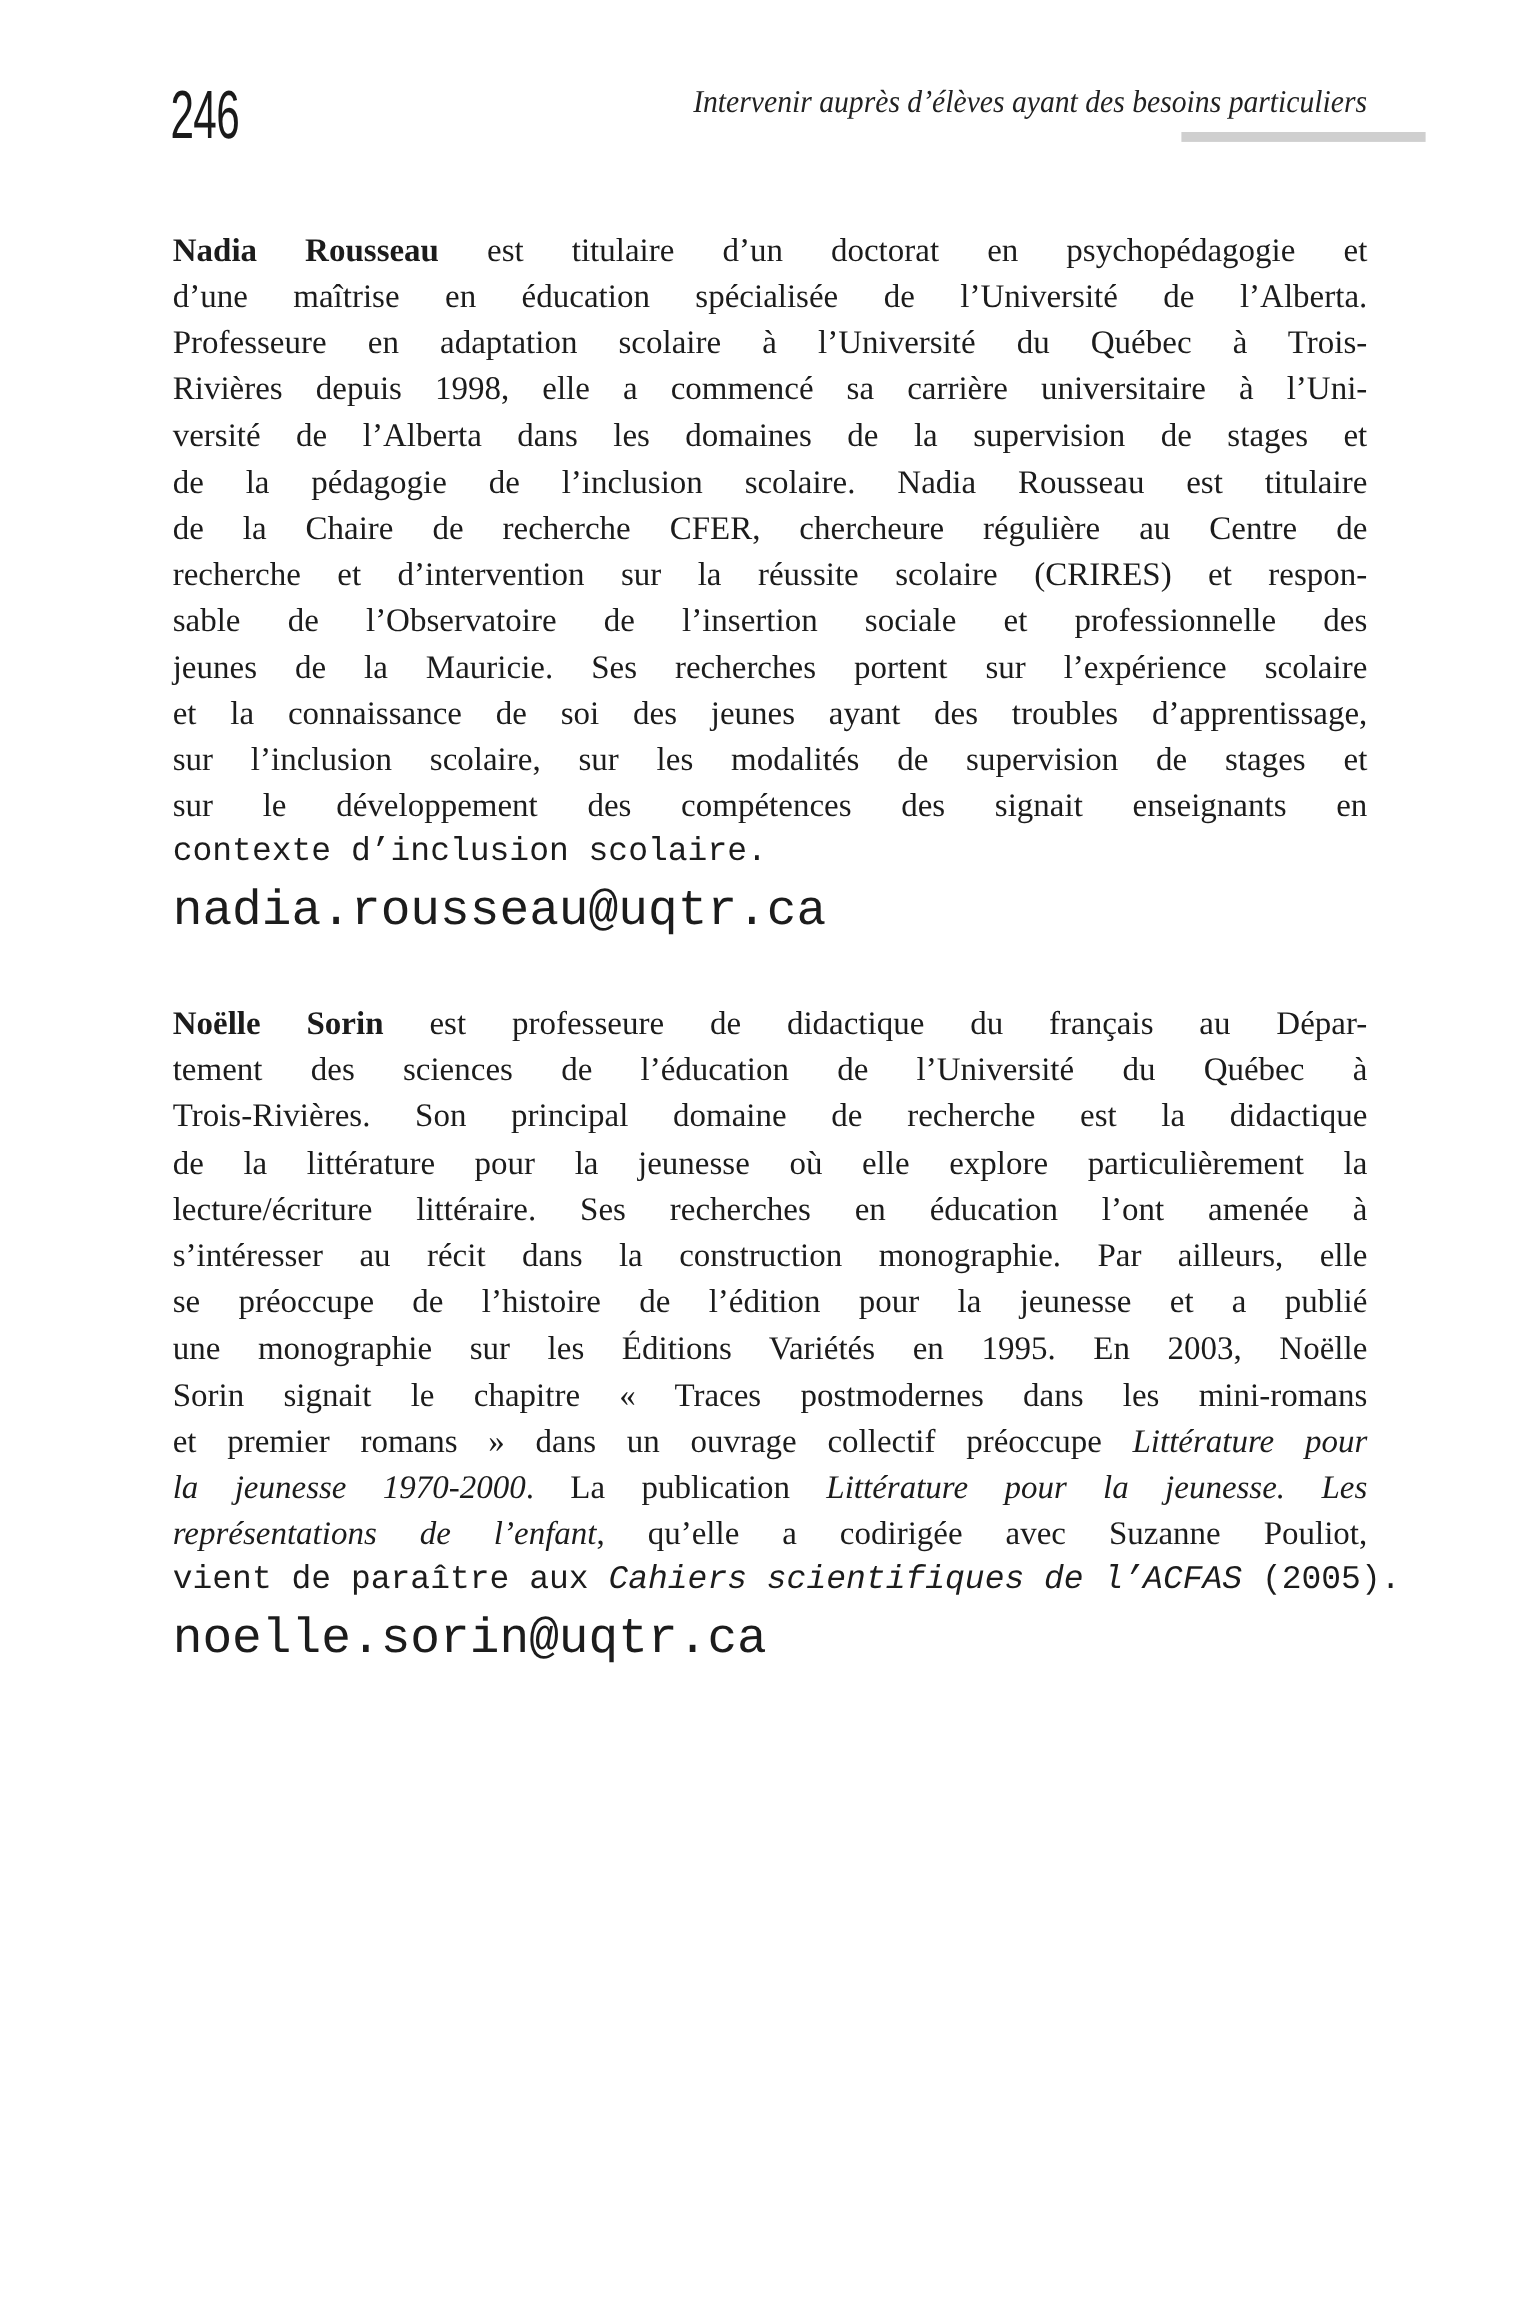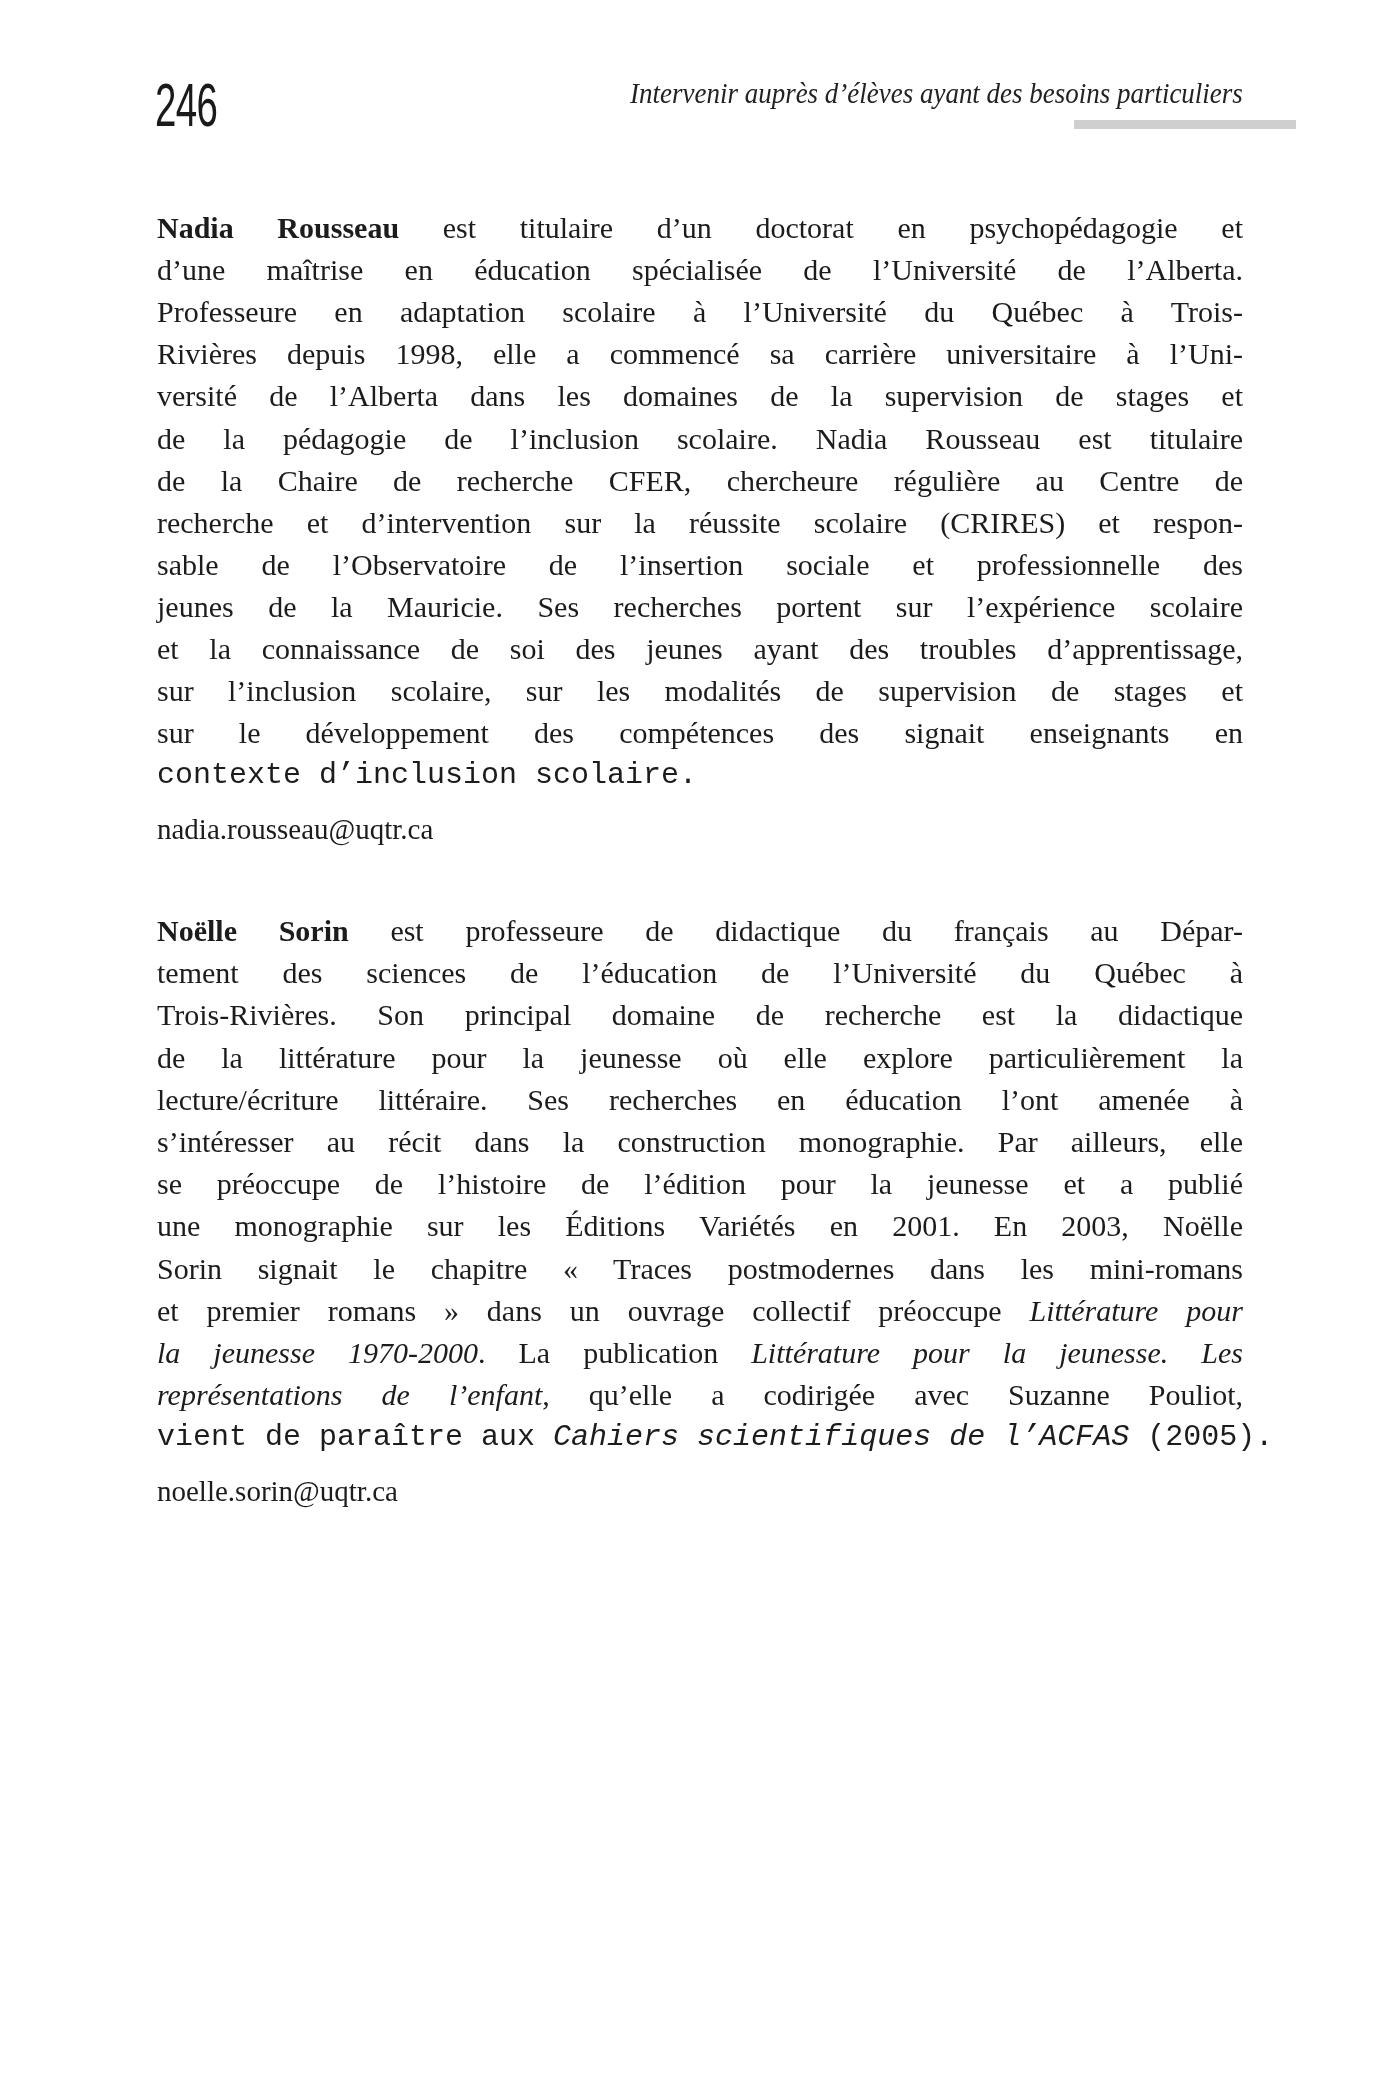--- a/index.html
+++ b/index.html
@@ -62,25 +62,26 @@
   .line.last {
     text-align: left;
     text-align-last: left;
     font-family: Liberation Mono, monospace;
   }
   .line b { font-weight: bold; }
   .line i { font-style: italic; }
   .email {
     position: absolute;
     left: 157px;
-    font-size: 29px;
+    font-size: 45px;
     line-height: 42px;
     height: 42px;
     white-space: nowrap;
     color: #1c1c1c;
+    font-family: Liberation Mono, monospace;
   }
 </style>
 </head>
 <body>
 
 <div class="page-number">246</div>
 <div class="running-head">Intervenir auprès d’élèves ayant des besoins particuliers</div>
 <div class="head-bar"></div>
 
 <section>
@@ -102,20 +103,20 @@
 </section>
 
 <section>
   <div class="line" style="top:910px"><b>Noëlle Sorin</b><span> est professeure de didactique du français au Dépar-</span></div>
   <div class="line" style="top:952px">tement des sciences de l’éducation de l’Université du Québec à</div>
   <div class="line" style="top:994px">Trois-Rivières. Son principal domaine de recherche est la didactique</div>
   <div class="line" style="top:1037px">de la littérature pour la jeunesse où elle explore particulièrement la</div>
   <div class="line" style="top:1079px">lecture/écriture littéraire. Ses recherches en éducation l’ont amenée à</div>
   <div class="line" style="top:1121px">s’intéresser au récit dans la construction monographie. Par ailleurs, elle</div>
   <div class="line" style="top:1163px">se préoccupe de l’histoire de l’édition pour la jeunesse et a publié</div>
-  <div class="line" style="top:1205px">une monographie sur les Éditions Variétés en 2001. En 2003, Noëlle</div>
+  <div class="line" style="top:1205px">une monographie sur les Éditions Variétés en 1995. En 2003, Noëlle</div>
   <div class="line" style="top:1248px">Sorin signait le chapitre « Traces postmodernes dans les mini-romans</div>
   <div class="line" style="top:1290px"><span>et premier romans » dans un ouvrage collectif préoccupe </span><i>Littérature pour</i></div>
   <div class="line" style="top:1332px"><i>la jeunesse 1970-2000</i><span>. La publication </span><i>Littérature pour la jeunesse. Les</i></div>
   <div class="line" style="top:1374px"><i>représentations de l’enfant</i><span>, qu’elle a codirigée avec Suzanne Pouliot,</span></div>
   <div class="line last" style="top:1416px"><span>vient de paraître aux </span><i>Cahiers scientifiques de l’ACFAS</i><span> (2005).</span></div>
   <div class="email" style="top:1470px">noelle.sorin@uqtr.ca</div>
 </section>
 
 </body></html>

